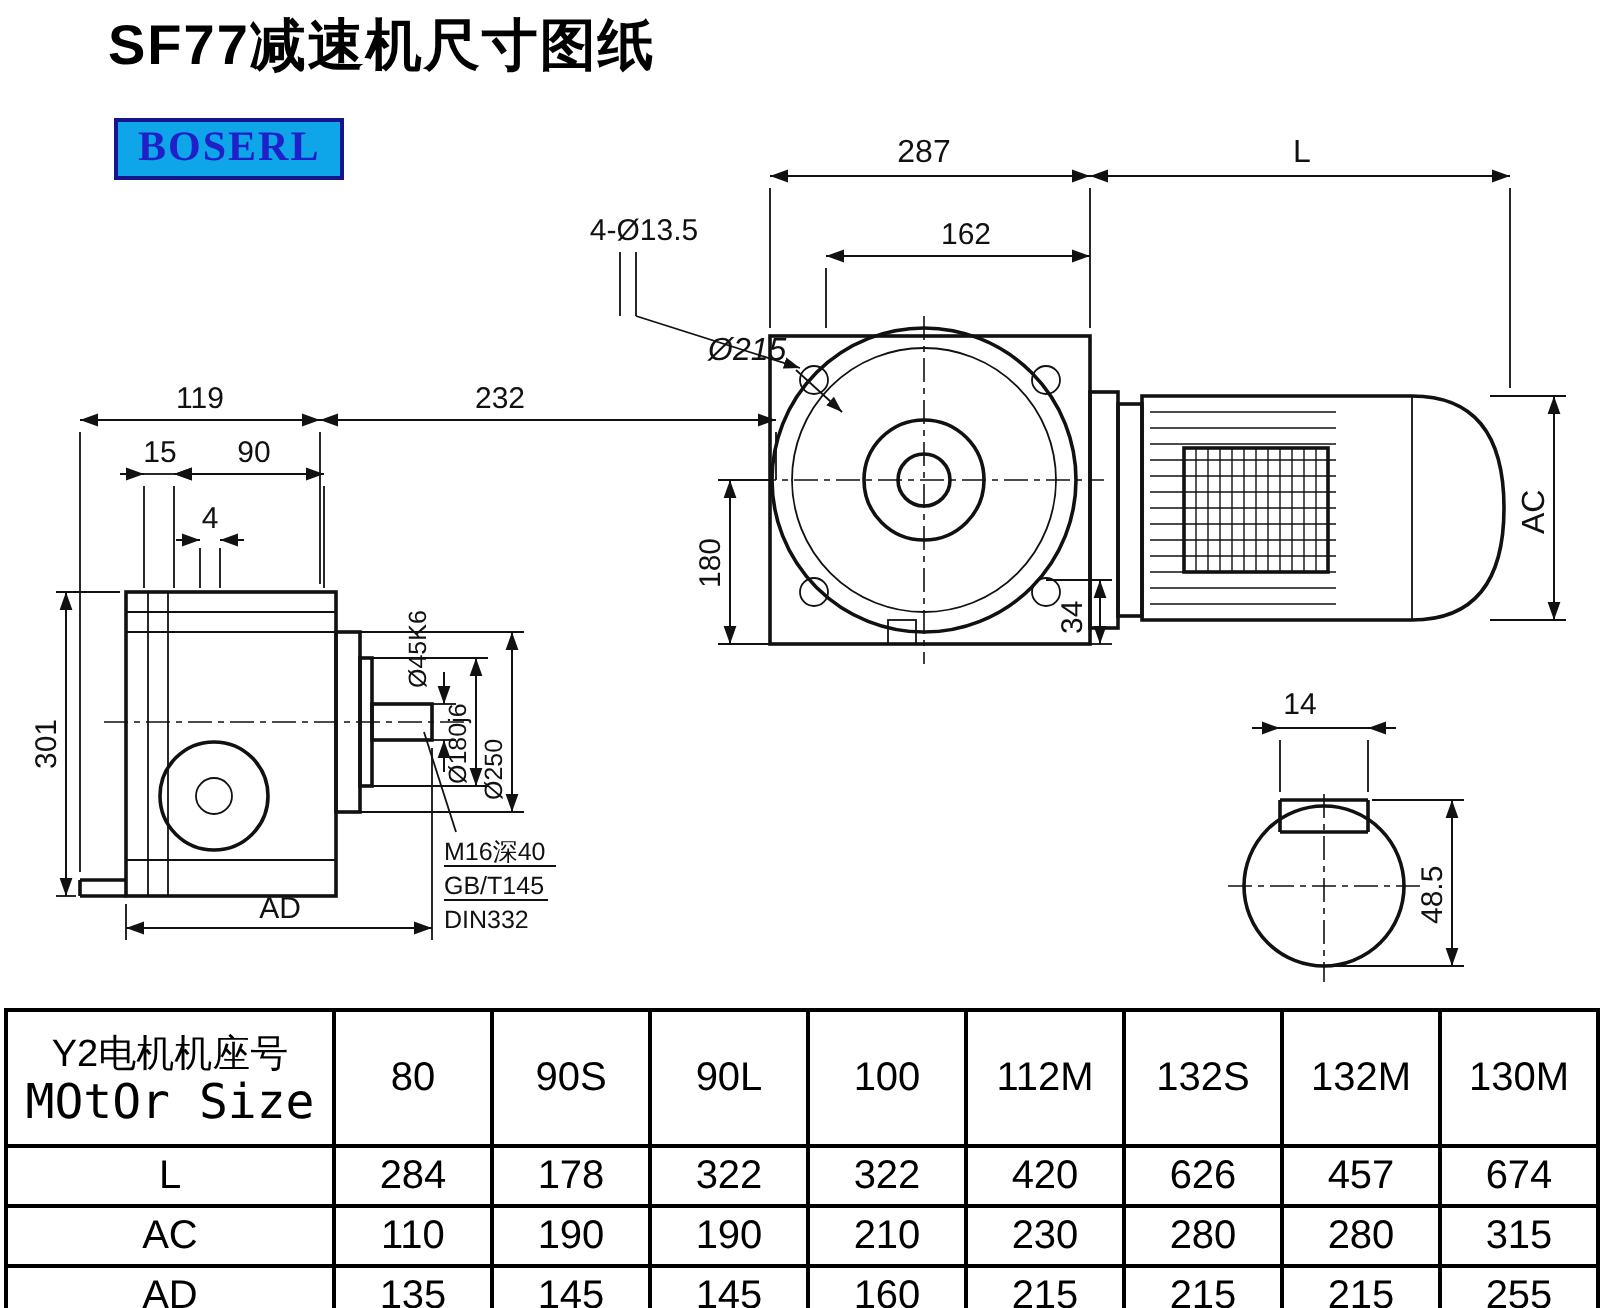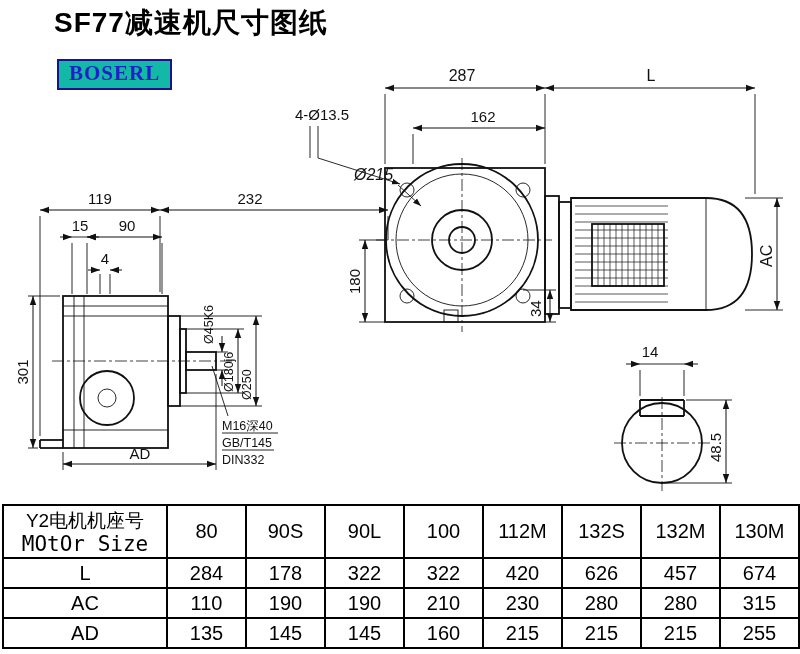--- a/index.html
+++ b/index.html
@@ -2,38 +2,38 @@
 <html><head>
 <meta charset="utf-8">
 <style>
   * { margin:0; padding:0; box-sizing:border-box; }
   html,body { width:800px; height:654px; background:#ffffff; }
   body { position:relative; font-family:"Liberation Sans","DejaVu Sans",sans-serif; color:#000; overflow:hidden; }
   .page { position:absolute; inset:0; background:#fff; }
   .title { position:absolute; left:54px; top:4px; font-size:28px; font-weight:bold; letter-spacing:1px; white-space:nowrap; }
   .logo { position:absolute; left:57px; top:59px; border:2px solid #14148c; color:#2020c8;
           font-family:"Liberation Serif","DejaVu Serif",serif; font-size:21px; font-weight:bold;
-          padding:0 10px 2px 10px; letter-spacing:1px; background:#14b8a6; }
+          padding:0 10px 2px 10px; letter-spacing:1px; background:#0ea5e9; }
   svg.drawing { position:absolute; left:0; top:0; }
   svg .o   { fill:none; stroke:#111; stroke-width:1.8; }
   svg .t   { fill:none; stroke:#111; stroke-width:0.9; }
   svg .d   { fill:none; stroke:#111; stroke-width:1; }
   svg .cl  { fill:none; stroke:#111; stroke-width:0.8; stroke-dasharray:12 3 3 3; }
   svg .fin { fill:none; stroke:#111; stroke-width:0.7; }
   svg text { font-family:"Liberation Sans","DejaVu Sans",sans-serif; font-size:15px; fill:#111; }
   svg text.big { font-size:16px; }
   svg text.sm  { font-size:12.5px; }
   svg text.it  { font-style:italic; font-size:16px; }
   .size-table { position:absolute; left:2px; top:504px; width:796px; border-collapse:collapse;
                 table-layout:fixed; text-align:center; background:#fff; }
   .size-table th, .size-table td { border:2px solid #000; font-weight:normal; font-size:20px; padding:0; }
-  .size-table tr.hdr th { height:53px; }
+  .size-table tr.hdr th { height:68px; }
   .size-table tr.data td { height:30px; }
   .hdr-line1 { font-size:19px; line-height:24px; }
-  .hdr-line2 { font-size:21px; line-height:22px; font-family:"DejaVu Sans Mono","Liberation Mono",monospace; }
+  .hdr-line2 { font-size:24px; line-height:22px; font-family:"DejaVu Sans Mono","Liberation Mono",monospace; }
 </style>
 </head>
 <body>
 
 <div class="page">
 
   <div class="title">SF77减速机尺寸图纸</div>
   <div class="logo">BOSERL</div>
 
   <svg class="drawing" width="800" height="502" viewBox="0 0 800 502">

